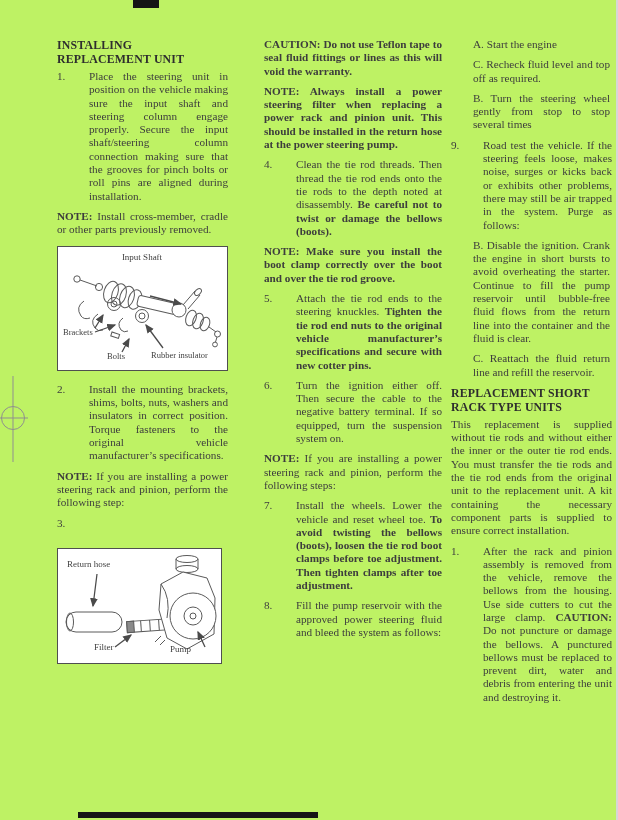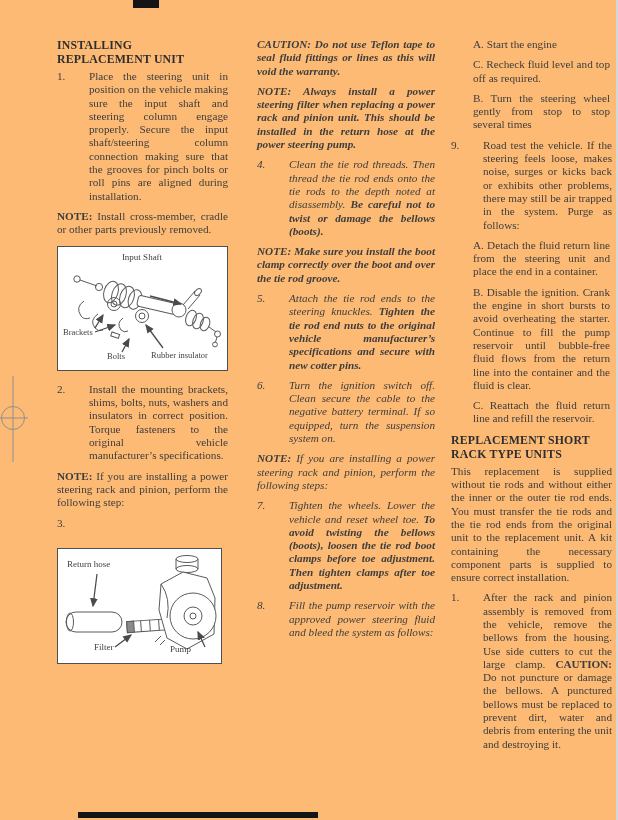--- a/index.html
+++ b/index.html
@@ -1,25 +1,25 @@
 <!DOCTYPE html>
 <html lang="en"><head>
 <meta charset="utf-8">
 <style>
   html,body{margin:0;padding:0;background:#fff;}
-  .page{position:relative;width:618px;height:820px;background:#fdba74;overflow:hidden;
+  .page{position:relative;width:618px;height:820px;background:#bef264;overflow:hidden;
         outline:1px solid #e2e2e2;font-family:"Liberation Serif","DejaVu Serif",serif;
         color:#3d3d3d;}
   .edge-right{position:absolute;top:0;right:0;width:2px;height:100%;background:#d6d6d6;}
   .notch{position:absolute;left:133px;top:0;width:26px;height:8px;background:#151515;}
   .botbar{position:absolute;left:78px;top:812px;width:240px;height:6px;background:#151515;}
   .regmark{position:absolute;left:-1px;top:376px;}
   .col{position:absolute;top:38px;font-size:11.2px;line-height:13.3px;text-align:justify;}
   .col1{left:57px;width:171px;}
-  .col2{left:257px;width:178px;font-style:italic;}
+  .col2{left:264px;width:178px;}
   .col3{left:451px;width:161px;}
   h2{font-size:11.8px;line-height:14px;margin:0 0 4px 0;color:#2e2e2e;font-weight:bold;
      text-align:left;letter-spacing:.2px;}
   .para{margin:0 0 7px 0;}
   .item{display:flex;margin:0 0 7px 0;}
   .item .num{flex:none;width:22px;text-align:left;}
   .item .body{flex:1;margin-left:10px;}
   .sub{margin:0 2px 7px 22px;}
   .b{font-weight:bold;}
   .fig{margin:2px 0 9px 0;}
@@ -182,47 +182,46 @@
 
     <p class="para"><span class="b">NOTE: Make sure you install the boot clamp correctly over the boot and over the tie rod groove.</span></p>
 
     <div class="item">
       <span class="num">5.</span>
       <span class="body"><span>Attach the tie rod ends to the steering knuckles. </span><span class="b">Tighten the tie rod end nuts to the original vehicle manufacturer’s specifications and secure with new cotter pins.</span></span>
     </div>
 
     <div class="item">
       <span class="num">6.</span>
-      <span class="body"><span>Turn the ignition switch off. Clean secure the cable to the negative battery terminal. If so equipped, turn the suspension system on.</span></span>
+      <span class="body"><span>Turn the ignition either off. Then secure the cable to the negative battery terminal. If so equipped, turn the suspension system on.</span></span>
     </div>
 
     <p class="para"><span class="b">NOTE:</span><span> If you are installing a power steering rack and pinion, perform the following steps:</span></p>
 
     <div class="item">
       <span class="num">7.</span>
-      <span class="body"><span>Tighten the wheels. Lower the vehicle and reset wheel toe. </span><span class="b">To avoid twisting the bellows (boots), loosen the tie rod boot clamps before toe adjustment. Then tighten clamps after toe adjustment.</span></span>
+      <span class="body"><span>Install the wheels. Lower the vehicle and reset wheel toe. </span><span class="b">To avoid twisting the bellows (boots), loosen the tie rod boot clamps before toe adjustment. Then tighten clamps after toe adjustment.</span></span>
     </div>
 
     <div class="item">
       <span class="num">8.</span>
       <span class="body"><span>Fill the pump reservoir with the approved power steering fluid and bleed the system as follows:</span></span>
     </div>
   </div>
 
   <div class="col col3">
     <p class="sub">A. Start the engine</p>
     <p class="sub">C. Recheck fluid level and top off as required.</p>
     <p class="sub">B. Turn the steering wheel gently from stop to stop several times</p>
 
     <div class="item">
       <span class="num">9.</span>
       <span class="body"><span>Road test the vehicle. If the steering feels loose, makes noise, surges or kicks back or exhibits other problems, there may still be air trapped in the system. Purge as follows:</span></span>
     </div>
 
-    <p class="sub">A. Detach the fluid return line from the steering unit and place the end in a container.</p>
     <p class="sub">B. Disable the ignition. Crank the engine in short bursts to avoid overheating the starter. Continue to fill the pump reservoir until bubble-free fluid flows from the return line into the container and the fluid is clear.</p>
     <p class="sub">C. Reattach the fluid return line and refill the reservoir.</p>
 
     <h2>REPLACEMENT SHORT RACK TYPE UNITS</h2>
     <p class="para"><span>This replacement is supplied without tie rods and without either the inner or the outer tie rod ends. You must transfer the tie rods and the tie rod ends from the original unit to the replacement unit. A kit containing the necessary component parts is supplied to ensure correct installation.</span></p>
 
     <div class="item">
       <span class="num">1.</span>
       <span class="body"><span>After the rack and pinion assembly is removed from the vehicle, remove the bellows from the housing. Use side cutters to cut the large clamp. </span><span class="b">CAUTION:</span><span> Do not puncture or damage the bellows. A punctured bellows must be replaced to prevent dirt, water and debris from entering the unit and destroying it.</span></span>
     </div>

